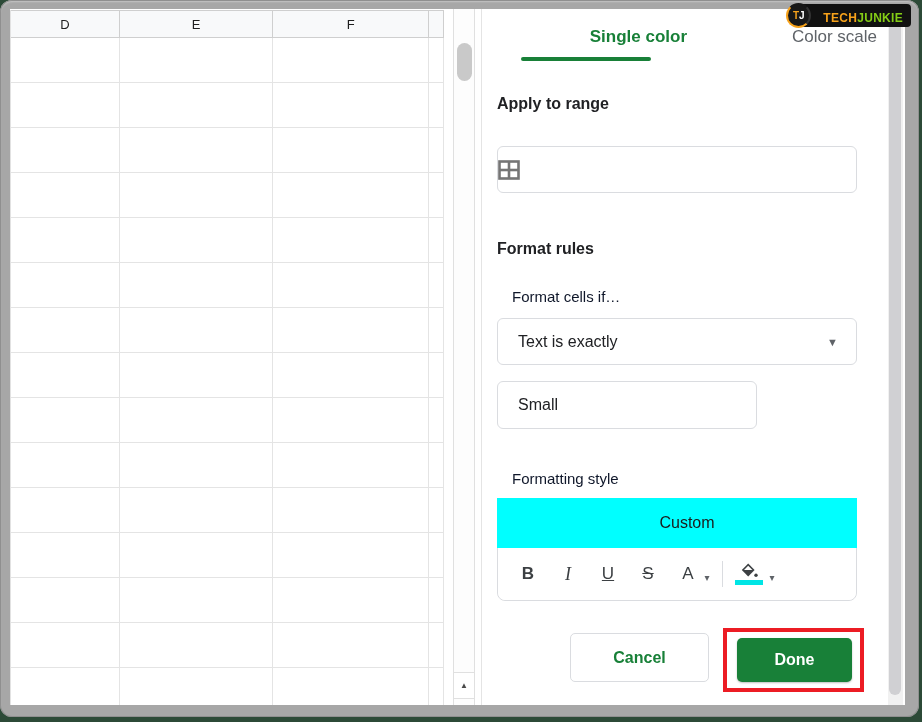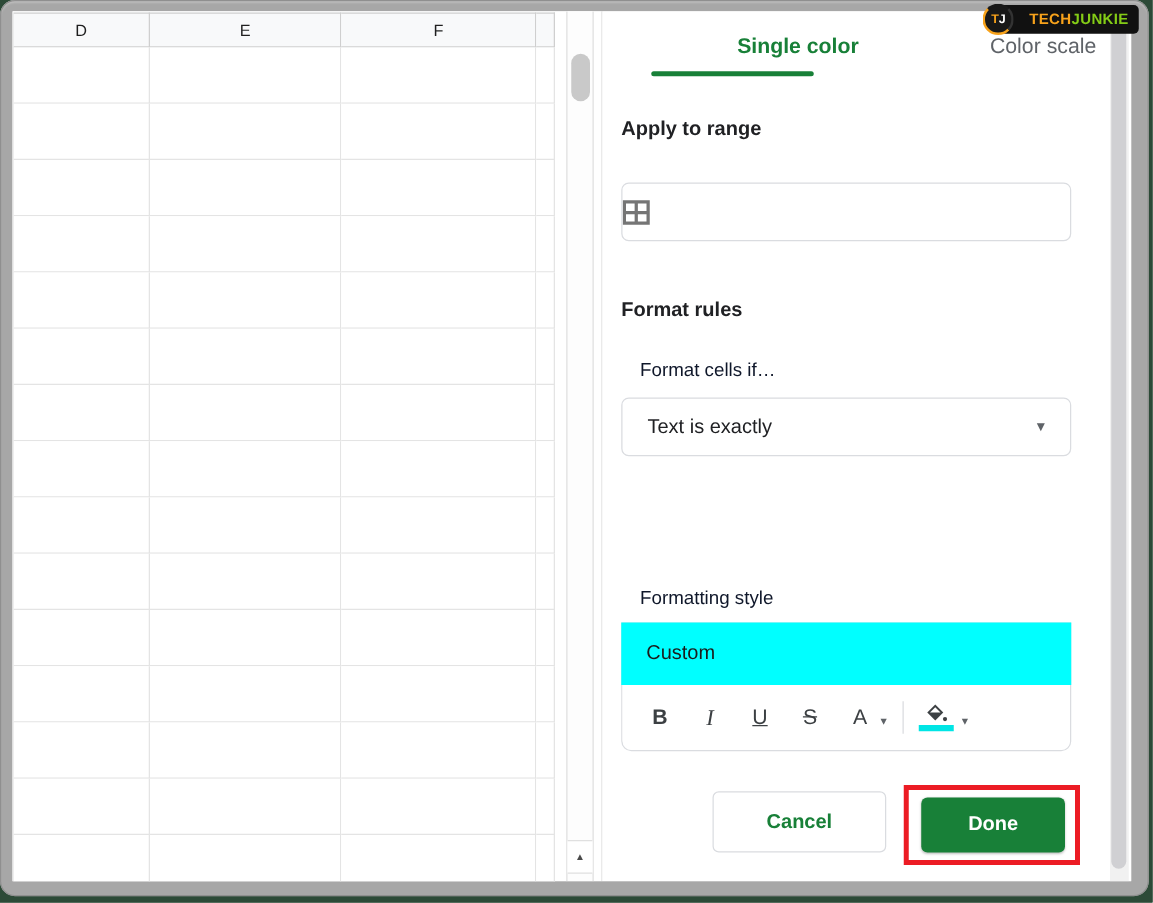--- a/index.html
+++ b/index.html
@@ -54,21 +54,21 @@
   .box input { border:none; outline:none; flex:1; font-size:16px; color:#202124;
                padding:0 14px 0 20px; font-family:"Liberation Sans", sans-serif; background:transparent; }
   .box .trailing { margin-right:16px; display:flex; align-items:center; }
   .dd-value { flex:1; font-size:16px; color:#202124; padding-left:20px; }
   .dd-caret { font-size:11px; color:#5f6368; margin-right:18px; }
 
   
   .style-box { position:absolute; left:15px; top:489px; width:360px; border:1px solid #dadce0;
                border-radius:0 0 8px 8px; }
   .style-preview { height:50px; background:#00ffff; display:flex; align-items:center;
-                   padding-left:20px; font-size:16px; color:#1b1b1b; margin:-1px -1px 0 -1px; }
+                   padding-left:20px; font-size:16px; color:#1b1b1b; margin:-1px -1px 0 -1px;justify-content:center; }
   .style-toolbar { height:52px; background:#fff; display:flex; align-items:center;
                    padding-left:18px; border-radius:0 0 8px 8px; }
   .tb-btn { color:#3c4043; font-size:17px; width:24px; text-align:center; cursor:pointer; }
   .tb-gap { width:16px; }
   .tb-bold { font-weight:700; }
   .tb-italic { font-style:italic; font-family:"Liberation Serif", serif; font-size:18px; }
   .tb-underline { text-decoration:underline; }
   .tb-strike { text-decoration:line-through; }
   .tb-caret { font-size:10px; color:#5f6368; width:14px; text-align:center; margin-top:6px; cursor:pointer;}
   .tb-divider { width:1px; height:26px; background:#dadce0; margin:0 12px 0 8px; }
@@ -87,21 +87,21 @@
               display:flex; align-items:center; justify-content:center; cursor:pointer;
               box-shadow:0 1px 2px rgba(0,0,0,.25); }
 
   
   .panel-vscroll { position:absolute; right:2px; top:0; width:15px; height:100%; background:#f1f1f1; }
   .panel-vscroll-thumb { position:absolute; left:1px; top:6px; width:12px; height:680px;
                          background:#d0d0d3; border-radius:7px; }
 
   
   .logo { position:absolute; top:4px; right:8px; height:23px; background:#111;
-          border-radius:4px; display:flex; padding:4px 8px 0 26px; z-index:50;margin-left:24px; }
+          border-radius:4px; display:flex; align-items:center; padding:4px 8px 0 26px; z-index:50;margin-left:24px; }
   .logo-text { font-size:12px; font-weight:700; letter-spacing:.3px; white-space:nowrap; }
   .logo-tech { color:#f7a21b; } .logo-junkie { color:#84cc16; }
   .logo-circle { position:absolute; left:-11px; top:-1px; width:25px; height:25px;
                  background:#181818; border-radius:50%;
                  border:2px solid #f7a21b; border-top-color:#181818; border-right-color:#333;
                  display:flex; align-items:center; justify-content:center; }
   .logo-mono { font-size:10px; font-weight:700; color:#fff; }
   .logo-mono b { color:#f7a21b; }
 
   svg { display:block; }
@@ -257,20 +257,23 @@
 
         <div class="section-heading" style="top:231px;">Format rules</div>
 
         <div class="field-label" style="top:279px;">Format cells if…</div>
 
         <div class="box" style="top:309px;">
           <span class="dd-value">Text is exactly</span>
           <span class="dd-caret">▼</span>
         </div>
 
+        <div class="box" style="top:372px; width:260px; height:48px;">
+          <input type="text" value="Small" style="">
+        </div>
 
         <div class="field-label" style="top:461px;">Formatting style</div>
 
         <div class="style-box">
           <div class="style-preview">
             <span>Custom</span>
           </div>
           <div class="style-toolbar">
             <span class="tb-btn tb-bold">B</span>
             <span class="tb-gap"></span>

